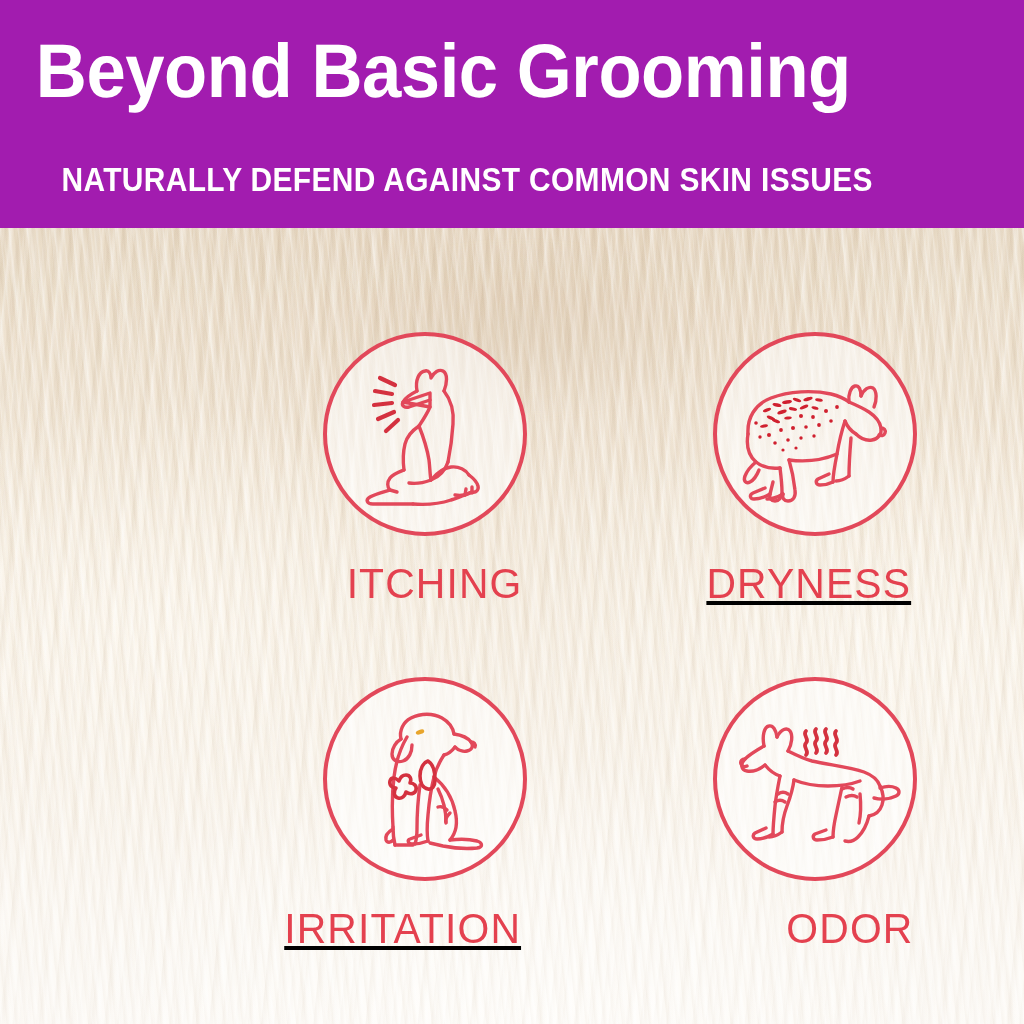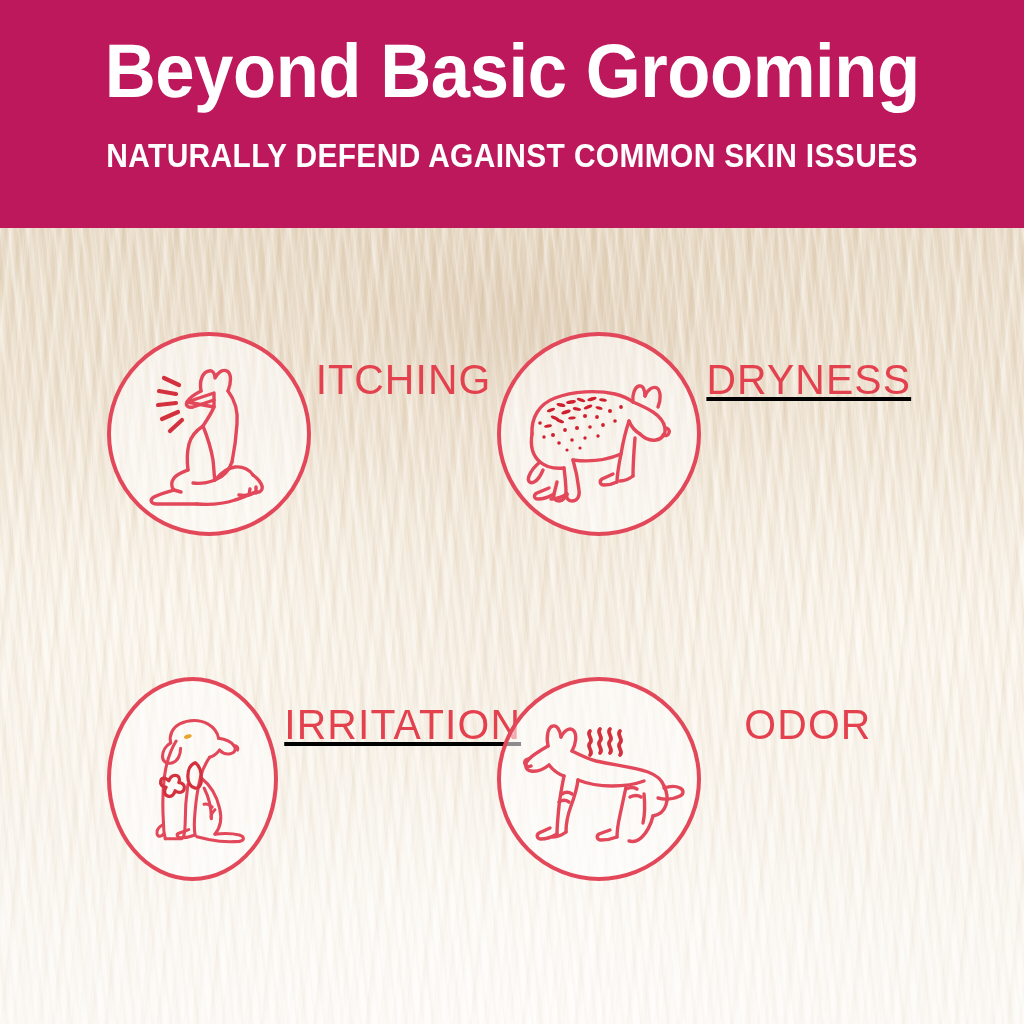--- a/index.html
+++ b/index.html
@@ -123,26 +123,26 @@
       rgba(255,255,255,0.52) 100%);
     pointer-events: none;
   }
 
   
   .banner {
     position: absolute;
     left: 0; top: 0;
     width: 1024px;
     height: 228px;
-    background: #be185d;
+    background: #a21caf;
     z-index: 5;
     display: flex;
     flex-direction: column;
-    align-items: center;
     justify-content: flex-start;
+    gap: 24px;
   }
   .banner-title {
     color: #ffffff;
     font-family: "Liberation Sans Narrow", "Liberation Sans", sans-serif;
     font-weight: 700;
     font-size: 76px;
     line-height: 1;
     letter-spacing: -0.5px;
     margin-top: 34px;
     transform: scaleX(0.93);
@@ -167,27 +167,27 @@
     left: 0;
     top: 228px;
     width: 1024px;
     height: 796px;
     z-index: 4;
   }
   .cell {
     position: absolute;
     width: 420px;
     display: flex;
-    flex-direction: row;
-    align-items: flex-start;
+    flex-direction: column;
+    align-items: flex-end;
   }
   .cell-1 { left: 107px; top: 104px; }
   .cell-2 { left: 497px; top: 104px; text-decoration: underline; }
   .cell-3 { left: 107px; top: 449px; text-decoration: underline; }
-  .cell-4 { left: 497px; top: 449px; gap: 40px; }
+  .cell-4 { left: 497px; top: 449px; }
 
   .icon-circle {
     width: 204px;
     height: 204px;
     border-radius: 50%;
     border: 4px solid #e2485a;
     background: rgba(255,255,255,0.55);
     box-sizing: border-box;
     display: flex;
     align-items: center;

